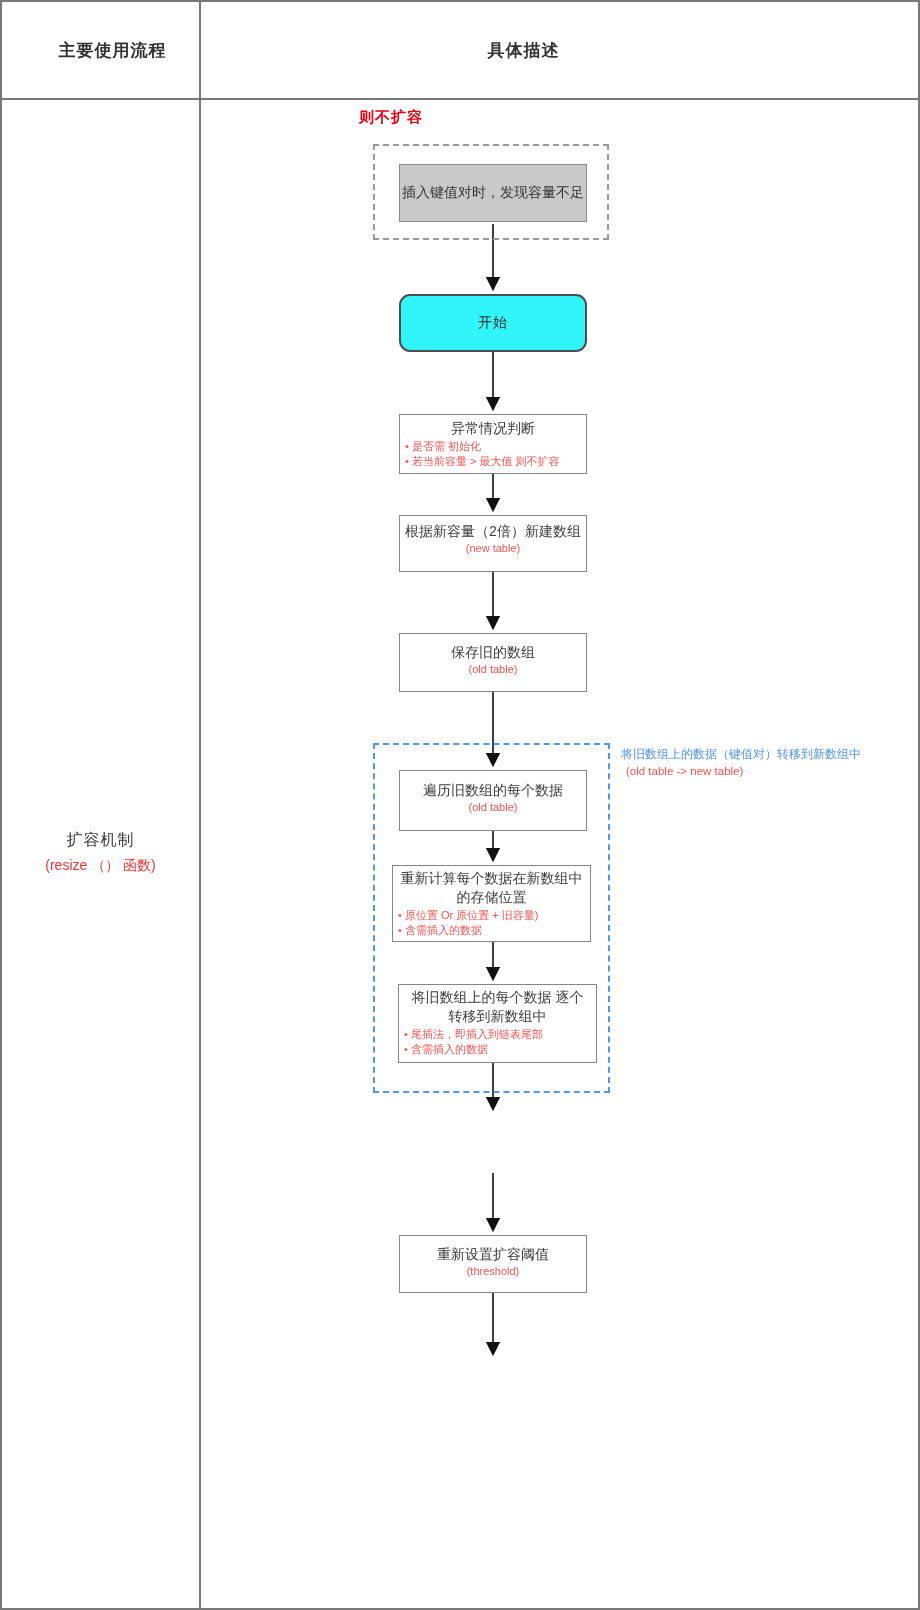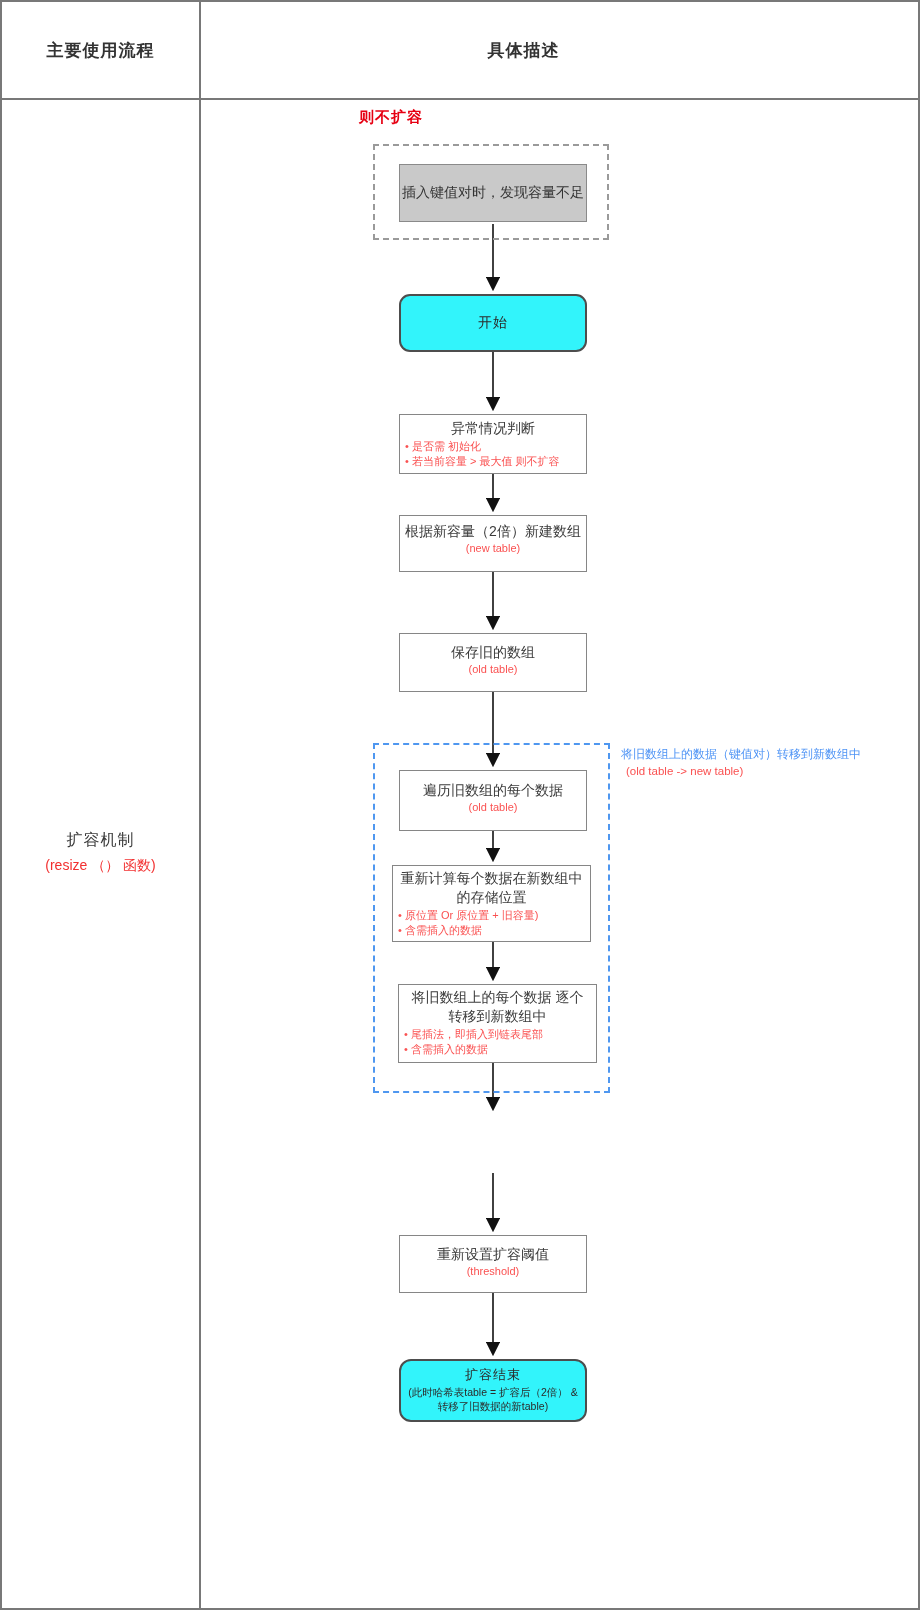--- a/index.html
+++ b/index.html
@@ -5,21 +5,21 @@
   html,body { margin:0; padding:0; background:#fff; }
   .page {
     position:relative; width:920px; height:1610px; background:#ffffff;
     font-family:"Liberation Sans","DejaVu Sans",sans-serif;
     color:#3b3b3b; box-sizing:border-box; border:2px solid #787878; overflow:hidden;
   }
   .col-divider { position:absolute; left:197px; top:0; width:2px; height:100%; background:#787878; }
   .header-divider { position:absolute; left:0; top:96px; width:100%; height:2px; background:#787878; }
   .hcell { position:absolute; top:0; height:96px; display:flex; align-items:center; justify-content:center;
            font-size:17px; font-weight:bold; color:#333; letter-spacing:1px; }
-  .hcell.left { left:0; width:197px; }
+  .hcell.left { left:12px; width:197px; }
   .hcell.right { left:199px; width:645px; }
 
   .left-content { position:absolute; left:0; top:828px; width:197px; text-align:center; }
   .left-content .t { font-size:16px; color:#3b3b3b; letter-spacing:1px; }
   .left-content .s { font-size:14px; color:#f23030; margin-top:6px; }
 
   .flow { position:absolute; left:199px; top:98px; width:717px; height:1510px; }
   .flow .node { position:absolute; box-sizing:border-box; }
 
   .pre-label { left:158px; top:8px; font-size:15px; font-weight:bold; color:#e60012; letter-spacing:1px; }
@@ -142,19 +142,15 @@
         <div class="bullet">含需插入的数据</div>
       </div>
     </div>
 
 
     <div class="node pbox b-threshold">
       <div class="title" style="padding-top:9px;">重新设置扩容阈值</div>
       <div class="note">(threshold)</div>
     </div>
 
-    <div class="node roundbox endbox">
-      <div class="title">扩容结束</div>
-      <div class="sub">(此时哈希表table = 扩容后（2倍） &amp; 转移了旧数据的新table)</div>
-    </div>
 
   </div>
 </div>
 
 </body></html>

